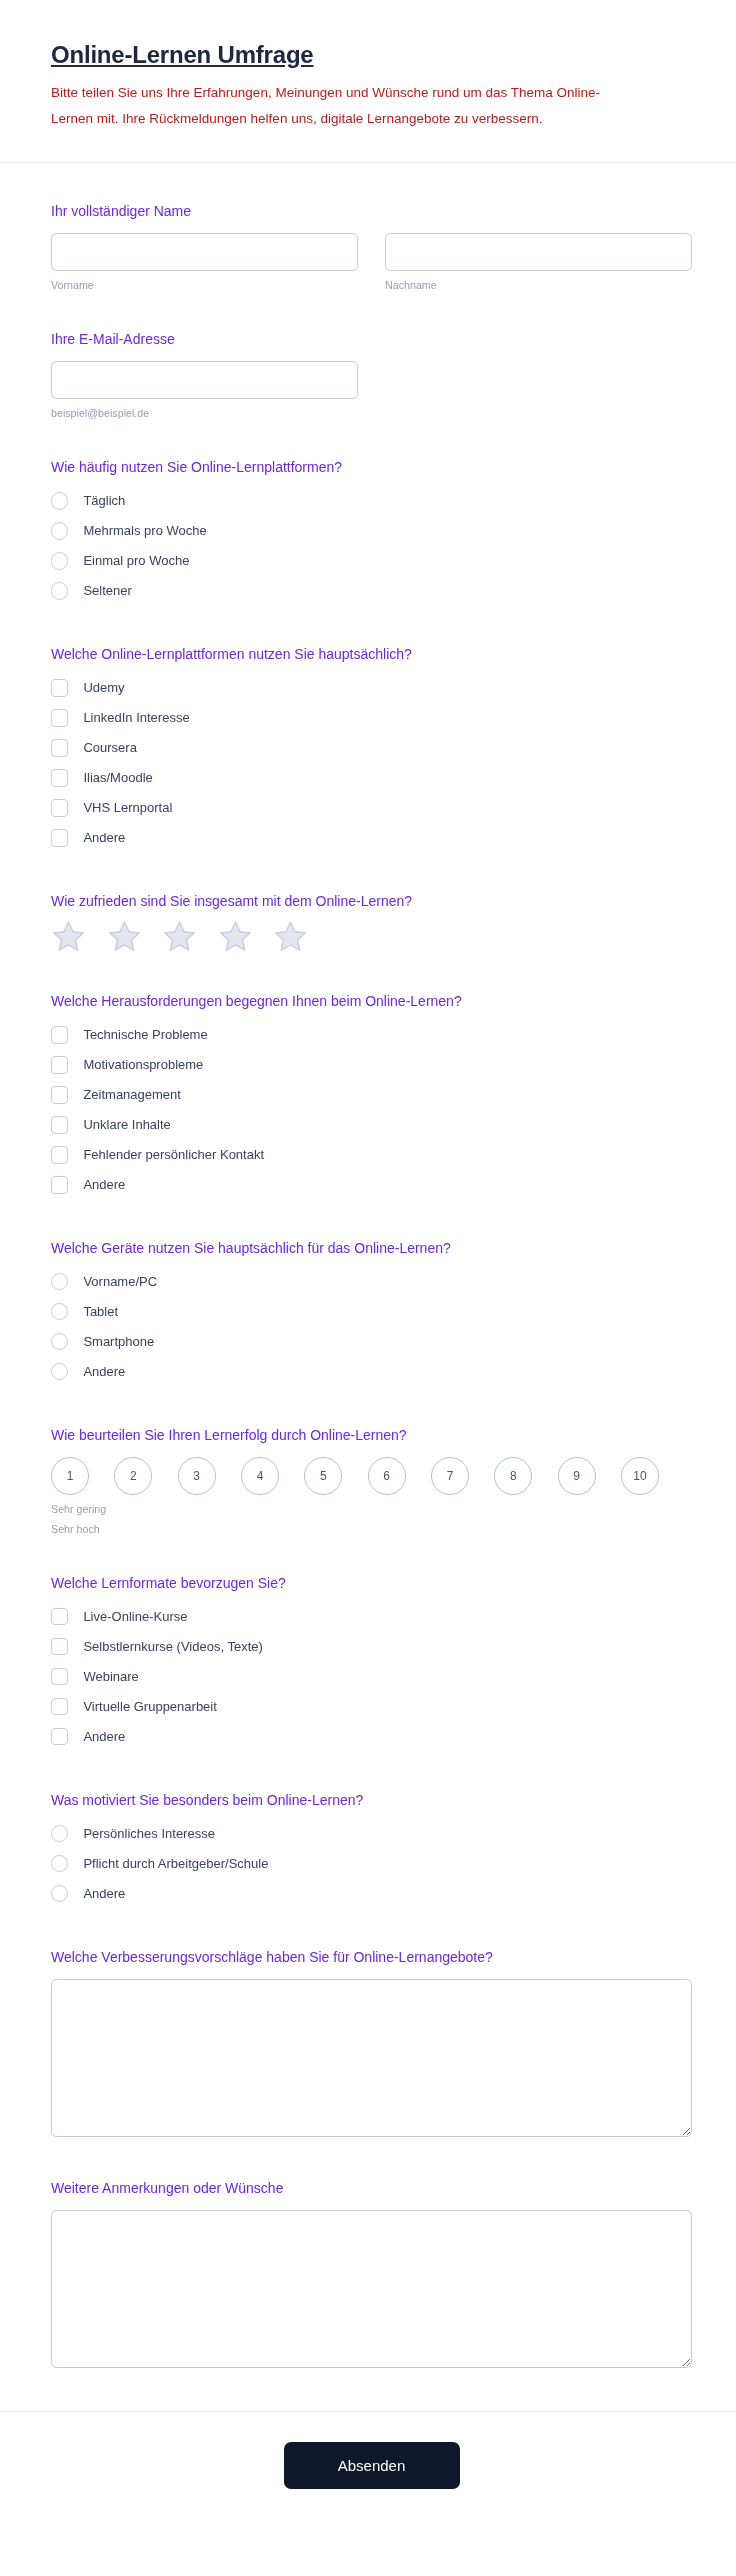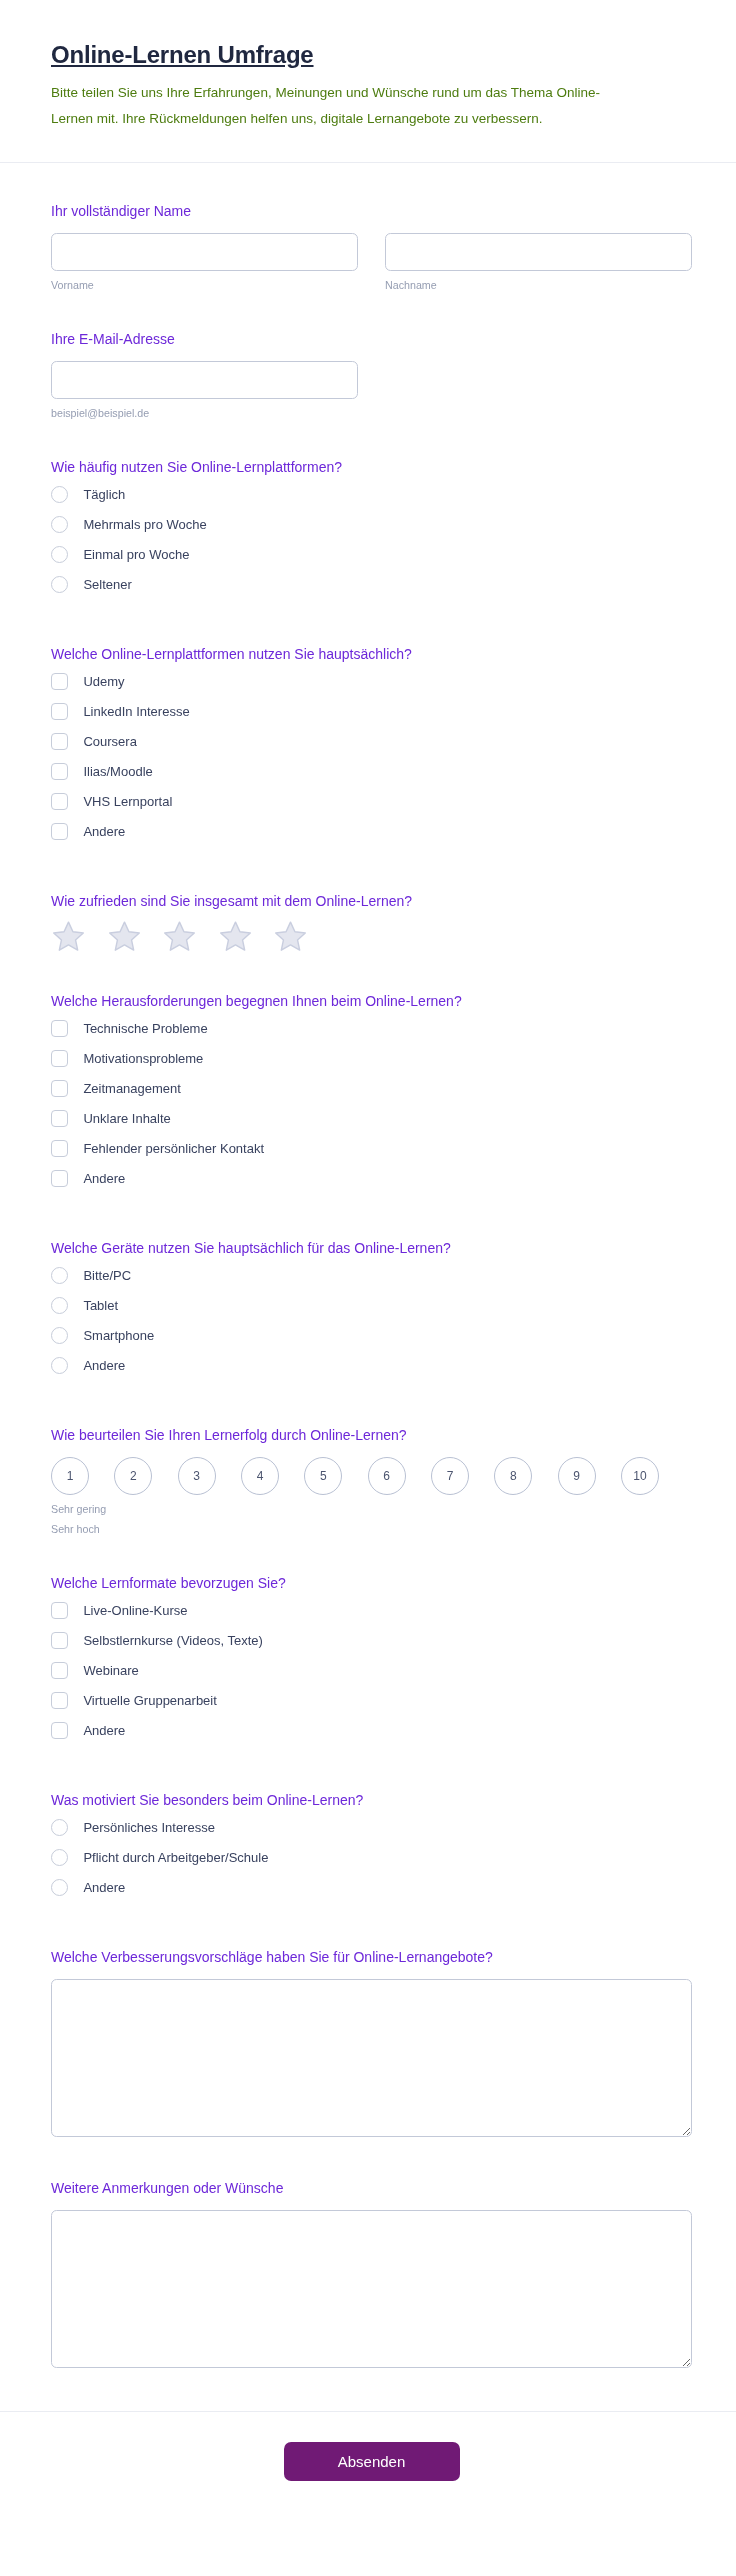--- a/index.html
+++ b/index.html
@@ -17,21 +17,21 @@
     font-size: 24px;
     font-weight: 700;
     color: #202840;
     letter-spacing: -0.2px;
     margin: 0 0 11px 0;
     text-decoration: underline;
   }
   .page-desc {
     font-size: 13.5px;
     line-height: 26px;
-    color: #4d7c0f;
+    color: #b91c1c;
     max-width: 554px;
     margin: 0 0 30px 0;
   }
   .divider {
     border: none;
     border-top: 0.8px solid #eaecf2;
     margin: 0 -44px 40px -51px;
   }
   .divider--footer { margin: 25px -44px 0 -51px; }
 
@@ -59,21 +59,21 @@
     color: #242c47;
     background: #fff;
     outline: none;
   }
   .sub-label {
     font-size: 10.7px;
     color: #959db2;
     margin-top: 8px;
   }
 
-  .opt-row { display: flex; gap: 15px; height: 30px; cursor: pointer; }
+  .opt-row { display: flex; align-items: center; gap: 15px; height: 30px; cursor: pointer; }
   .radio, .checkbox {
     width: 17.4px; height: 17.4px;
     border: 1.2px solid #c7cdda;
     background: #fff;
     flex: none;
   }
   .radio { border-radius: 50%; }
   .checkbox { border-radius: 4px; }
   .opt-label { font-size: 13px; color: #39425f; line-height: 17.4px; }
 
@@ -102,22 +102,22 @@
     font-family: inherit;
     font-size: 12.7px;
     color: #242c47;
     resize: both;
     outline: none;
   }
 
   .footer { display: flex; justify-content: center; padding: 30px 0 41px 0; }
   .submit-btn {
     width: 176px;
-    height: 39px;
-    background: #701a75;
+    height: 47px;
+    background: #0f172a;
     border: none;
     border-radius: 7.1px;
     color: #ffffff;
     font-family: inherit;
     font-size: 15px;
     font-weight: 500;
     cursor: pointer;
   }
 </style>
 </head>
@@ -246,21 +246,21 @@
     <div class="opt-row">
       <span class="checkbox"></span>
       <span class="opt-label">Andere</span>
     </div>
   </div>
 
   <div class="q-group">
     <div class="q-label">Welche Geräte nutzen Sie hauptsächlich für das Online-Lernen?</div>
     <div class="opt-row">
       <span class="radio"></span>
-      <span class="opt-label">Bitte/PC</span>
+      <span class="opt-label">Vorname/PC</span>
     </div>
     <div class="opt-row">
       <span class="radio"></span>
       <span class="opt-label">Tablet</span>
     </div>
     <div class="opt-row">
       <span class="radio"></span>
       <span class="opt-label">Smartphone</span>
     </div>
     <div class="opt-row">

